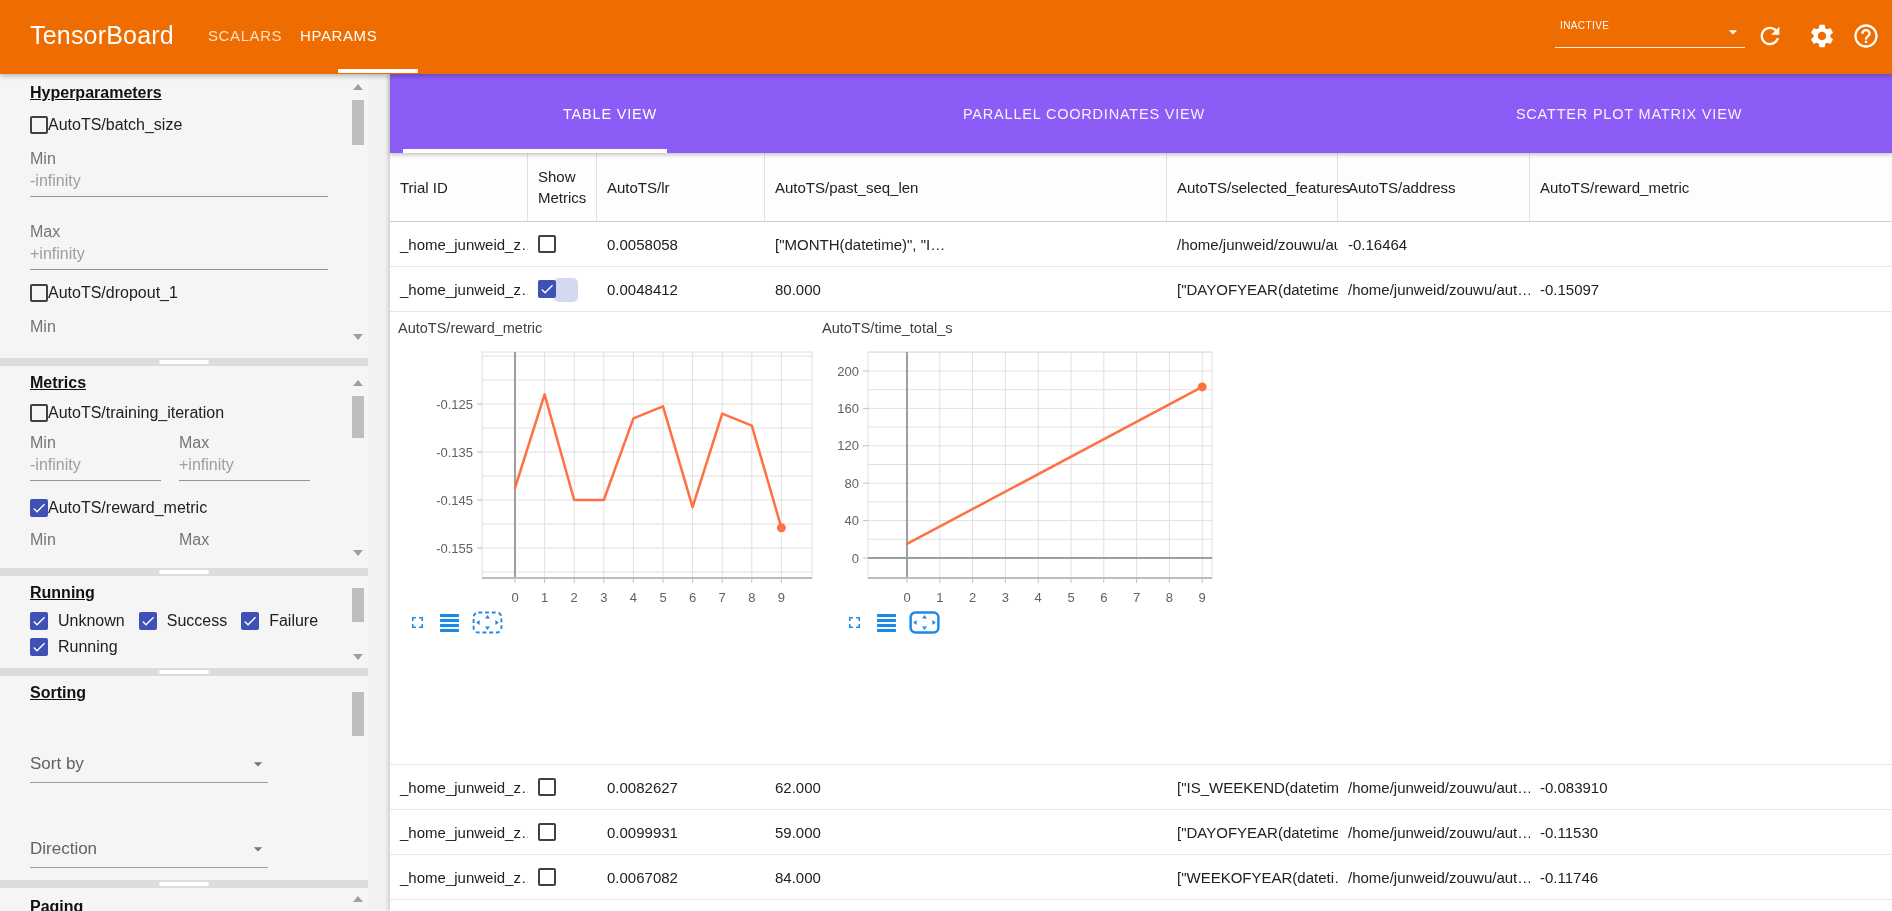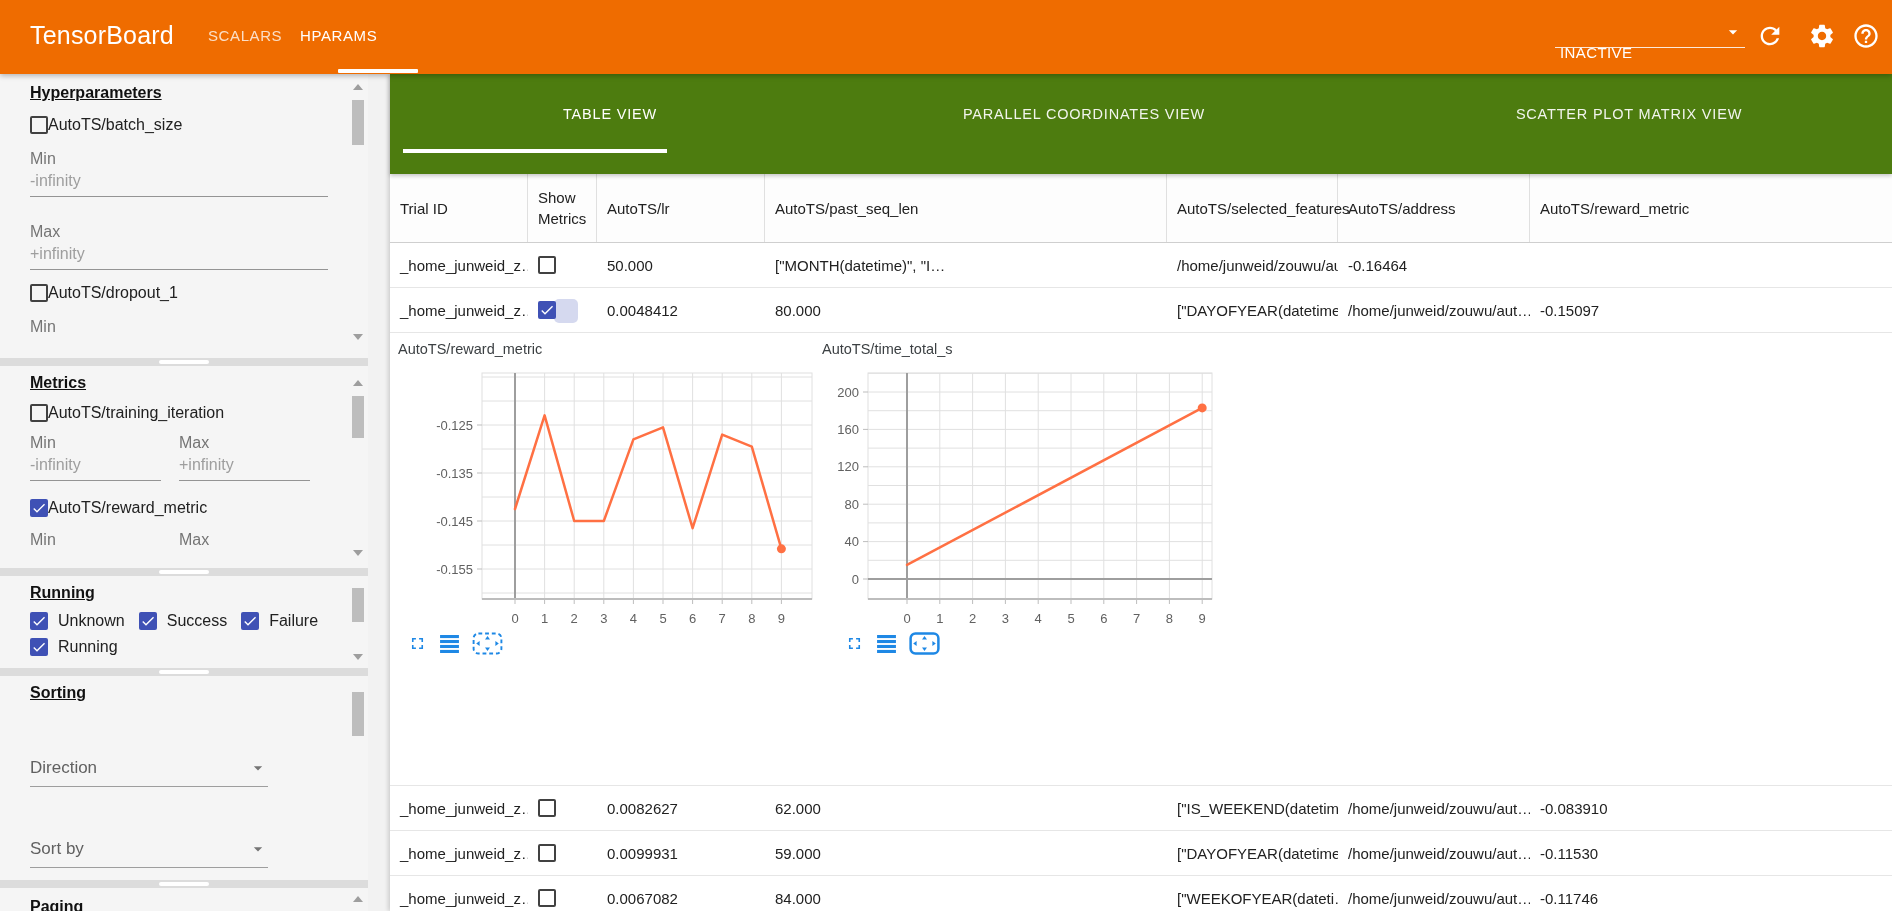--- a/index.html
+++ b/index.html
@@ -8,21 +8,21 @@
   
   .app-header { position:absolute; left:0; top:0; width:1892px; height:74px; background:#EF6C00; z-index:40;
                 box-shadow:0 2px 5px rgba(0,0,0,0.26); display:flex; align-items:center; }
   .logo { position:absolute; left:30px; top:0; height:70px; display:flex; align-items:center;
           color:#fff; font-size:25px; font-weight:500; letter-spacing:0.2px; }
   .top-tab { position:absolute; top:0; height:70px; display:flex; align-items:center; font-size:15px; font-weight:500;
              letter-spacing:0.6px; color:#fff; cursor:pointer; }
   .top-tab.inactive { opacity:0.78; }
   .hdr-inkbar { position:absolute; left:338px; top:69px; width:80px; height:4px; background:#fff; border-radius:1px; }
   .run-select { position:absolute; left:1555px; top:14px; width:190px; height:34px; border-bottom:1.5px solid rgba(255,255,255,0.85); color:#fff; }
-  .run-select .val { position:absolute; left:5px; top:6px; font-size:15px; letter-spacing:0.4px;margin-top:24px; }
+  .run-select .val { position:absolute; left:5px; top:6px; font-size:10px; letter-spacing:0.4px; }
   .hdr-icon { position:absolute; top:22px; width:28px; height:28px; color:#fff; cursor:pointer; }
   .hdr-icon svg { width:28px; height:28px; fill:#fff; }
   .caret-icon { position:absolute; right:2px; top:8px; width:20px; height:20px; }
   .caret-icon svg { width:20px; height:20px; fill:#fff; }
 
   
   .sidebar { position:absolute; left:0; top:74px; width:368px; height:837px; background:#7dd3fc; z-index:10; }
   .sb-section { position:relative; overflow:hidden; background:#f5f5f5; }
   .sb-divider { position:relative; height:8px; background:#dcdcdc; }
   .sb-divider .handle { position:absolute; left:159px; top:2px; width:50px; height:4px; background:#fff; border-radius:2px; }
@@ -49,21 +49,21 @@
   .sb-rail { position:absolute; right:2px; top:0; bottom:0; width:16px; }
   .rail-thumb { position:absolute; left:2px; width:12px; background:#bdbdbd; }
   .rail-up, .rail-down { position:absolute; left:3px; width:0; height:0; border-left:5px solid transparent; border-right:5px solid transparent; }
   .rail-up { border-bottom:6px solid #9e9e9e; }
   .rail-down { border-top:6px solid #9e9e9e; }
 
   .side-gap { position:absolute; left:368px; top:74px; width:22px; height:837px; background:#f2f2f2; }
 
   
   .main { position:absolute; left:390px; top:74px; width:1502px; height:837px; background:#fff; z-index:20; box-shadow:-2px 0 4px rgba(0,0,0,0.15); }
-  .view-tabs { position:relative; height:100px; background:#4d7c0f; box-shadow:0 2px 4px rgba(0,0,0,0.22); }
+  .view-tabs { position:relative; height:79px; background:#8b5cf6; box-shadow:0 2px 4px rgba(0,0,0,0.22); }
   .view-tab { position:absolute; top:0; height:79px; transform:translateX(-50%); display:flex; align-items:center;
               color:#fff; font-size:14.5px; font-weight:500; letter-spacing:0.8px; white-space:nowrap; cursor:pointer; }
   .view-tab.t1 { left:220px; } .view-tab.t2 { left:694px; opacity:0.92; } .view-tab.t3 { left:1239px; opacity:0.92; }
   .tab-inkbar { position:absolute; left:13px; top:75px; width:264px; height:4px; background:#fff; }
 
   
   .grid-row { display:grid; grid-template-columns:138px 69px 168px 402px 171px 192px 170px 1fr; }
   .thead { height:69px; border-bottom:1px solid #cfcfcf; background:#fdfdfd; }
   .th { display:flex; align-items:center; padding:4px 10px; font-size:15px; color:#212121; border-right:1px solid #e0e0e0; line-height:21px; }
   .th:nth-child(7), .th:last-child { border-right:none; }
@@ -237,28 +237,28 @@
       <div class="rail-down" style="bottom:8px;"></div>
     </div>
   </div>
   <div class="sb-divider">
       <div class="handle"></div>
     </div>
 
   <div class="sb-section" style="height:204px;">
     <div class="sb-inner" style="padding-top:8px;">
       <div class="sb-heading">Sorting</div>
-      <div class="select-row" style="margin-top:52px;">
-        <span>Direction</span>
+      <div class="select-row" style="margin-top:48px;">
+        <span>Sort by</span>
         <span class="sel-caret"><svg viewBox="0 0 24 24">
               <path d="M7 10l5 5 5-5z"></path>
             </svg></span>
       </div>
-      <div class="select-row" style="margin-top:48px;">
-        <span>Sort by</span>
+      <div class="select-row" style="margin-top:52px;">
+        <span>Direction</span>
         <span class="sel-caret"><svg viewBox="0 0 24 24">
               <path d="M7 10l5 5 5-5z"></path>
             </svg></span>
       </div>
     </div>
     <div class="sb-rail">
       <div class="rail-thumb" style="top:16px; height:44px;"></div>
     </div>
   </div>
   <div class="sb-divider">
@@ -301,21 +301,21 @@
     <div class="th">AutoTS/address</div>
     <div class="th">AutoTS/reward_metric</div>
     <div class="th"></div>
   </div>
 
   <div class="grid-row trow">
     <div class="td">_home_junweid_z…</div>
     <div class="td cbcell">
         <span class="cb"></span>
       </div>
-    <div class="td">50.000</div>
+    <div class="td">0.0058058</div>
     <div class="td">["MONTH(datetime)", "I…</div>
     <div class="td">/home/junweid/zouwu/aut…</div>
     <div class="td">-0.16464</div>
     <div class="td"></div>
   </div>
 
   <div class="grid-row trow">
     <div class="td">_home_junweid_z…</div>
     <div class="td cbcell">
       <span class="ripple"></span>

